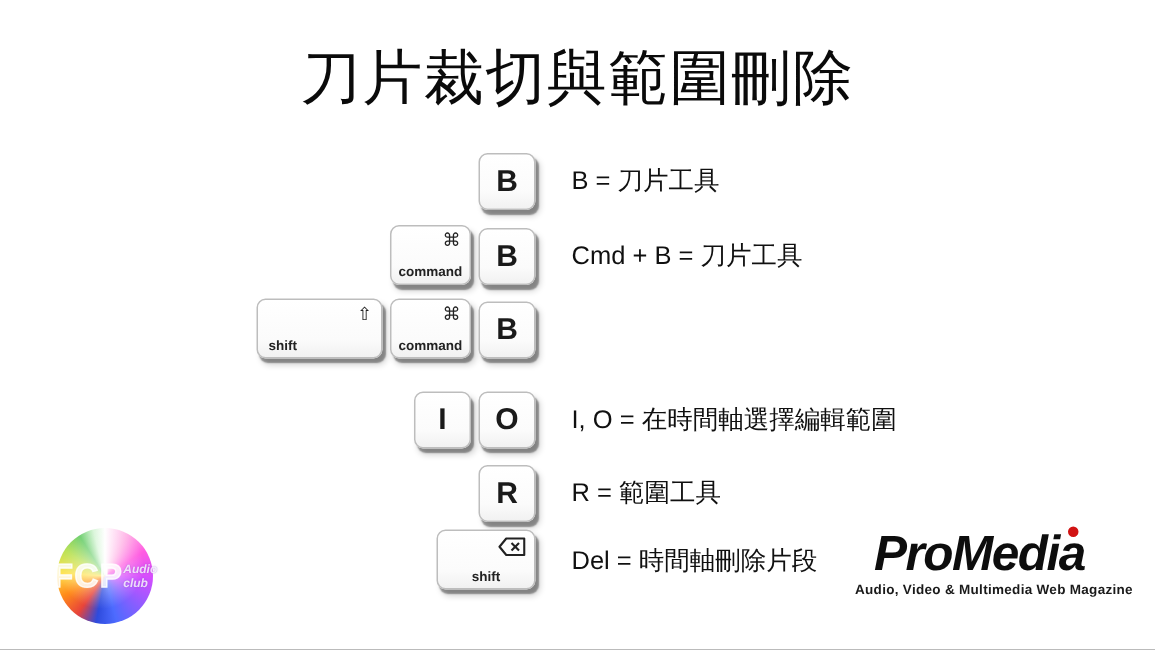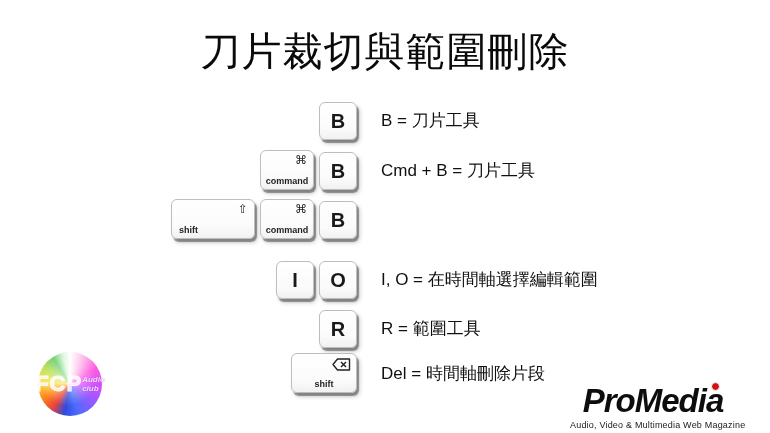--- a/index.html
+++ b/index.html
@@ -73,28 +73,28 @@
   .fcp-subtitle {
     font-size:8px; font-weight:bold; font-style:italic;
     color:rgba(255,255,255,0.8); text-shadow:0 0 1px rgba(120,60,200,0.6);
   }
 
   
   .promedia { position:absolute; left:570px; top:352px; width:166px; text-align:center; }
   .promedia-name {
     position:relative; display:inline-block;
     font-size:33px; font-weight:bold; font-style:italic;
-    letter-spacing:-1px; line-height:34px; color:#0d0d0d;margin-top:32px;
+    letter-spacing:-1px; line-height:34px; color:#0d0d0d;
   }
   .promedia-red-dot {
     position:absolute; left:128px; top:-2px; width:9px; height:9px;
     border-radius:50%; border:1px solid #ffffff; box-sizing:border-box;
   }
   .promedia-tagline {
-    margin-top:2px; font-size:9px; font-weight:normal; color:#1a1a1a;
+    margin-top:2px; font-size:9px; font-weight:bold; color:#1a1a1a;
     letter-spacing:0.2px; white-space:nowrap;
   }
 </style>
 </head>
 <body>
 
 <div class="slide" style="background: rgb(255, 255, 255);">
 
   <div class="title">刀片裁切與範圍刪除</div>
 

